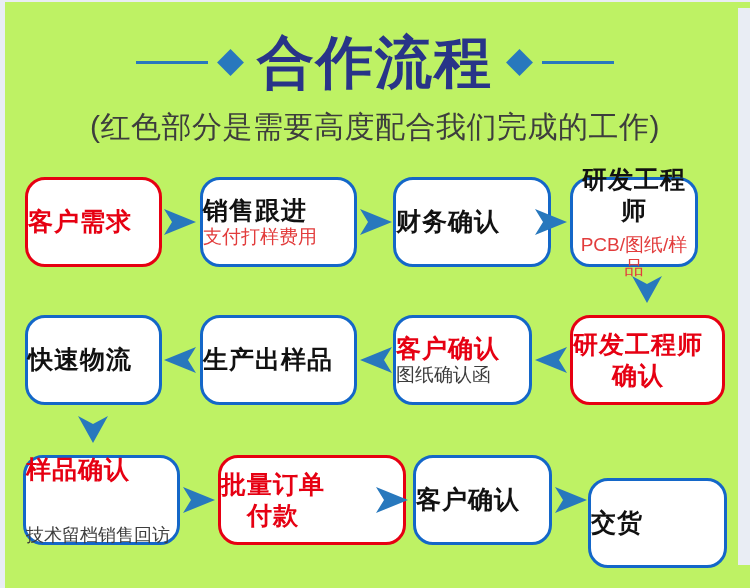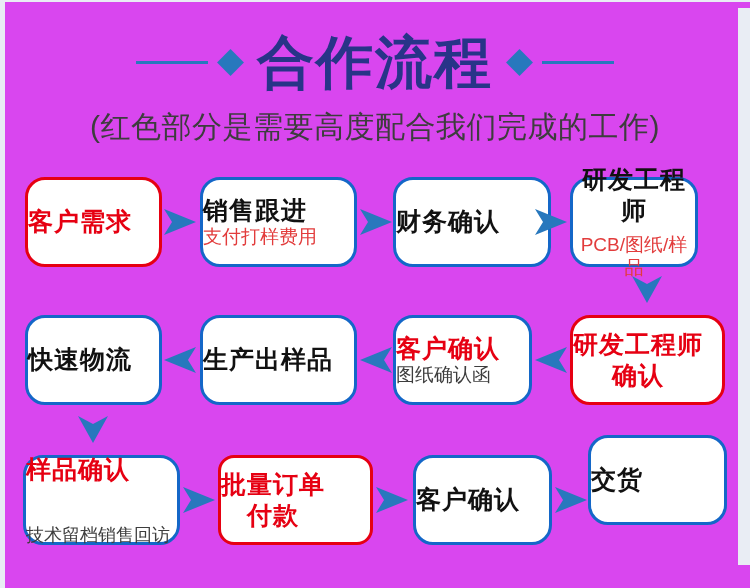--- a/index.html
+++ b/index.html
@@ -1,19 +1,19 @@
 <!DOCTYPE html>
 <html style="--title-navy: #283488; --accent-blue: #2878bd; --blue-border: #1467c8; --red: #e60012; --sub-red: #e23c3c; --sub-gray: #3d3d3d; --text-black: #111111; --edge-band: #e9edf4;"><head>
 <meta charset="utf-8">
 <style>
   html,body{margin:0;padding:0;background:#fff;}
   .page{
     position:relative;
     width:750px;height:588px;
-    background:#d946ef;
+    background:#bef264;
     overflow:hidden;
     font-family:"Liberation Sans","DejaVu Sans",sans-serif;
   }
   
   .edge{position:absolute;background:var(--edge-band,#e9edf4);}
   .edge-top{top:0;left:0;width:750px;height:2px;}
   .edge-left{top:0;left:0;width:5px;height:588px;}
   .edge-right{top:8px;right:0;width:12px;height:557px;}
 
   
@@ -59,23 +59,23 @@
   .p-r1c3{left:393px;top:177px;width:158px;}
   .p-r1c4{left:570px;top:177px;width:128px;gap:8px;}
   
   .p-r2c1{left:25px; top:315px;width:137px;}
   .p-r2c2{left:200px;top:315px;width:157px;}
   .p-r2c3{left:393px;top:315px;width:139px;}
   .p-r2c4{left:570px;top:315px;width:155px;}
   
   .p-r3c1{left:23px; top:455px;width:157px;gap:40px;}
   .p-r3c1 .box-sub{font-size:18px;}
-  .p-r3c2{left:218px;top:455px;width:155px;border-radius:16px;}
+  .p-r3c2{left:218px;top:455px;width:188px;}
   .p-r3c3{left:413px;top:455px;width:139px;}
-  .p-r3c4{left:588px;top:435px;width:139px;}
+  .p-r3c4{left:588px;top:478px;width:139px;}
 
   
   .arr{position:absolute;width:32px;height:26px;color:var(--accent-blue,#2878bd);}
   .arr svg{display:block;width:100%;height:100%;}
   .a-r1-1{left:164px;top:209px;}
   .a-r1-2{left:360px;top:209px;}
   .a-r1-3{left:535px;top:209px;}
   .a-r2-1{left:164px;top:347px;}
   .a-r2-2{left:360px;top:347px;}
   .a-r2-3{left:535px;top:347px;}

